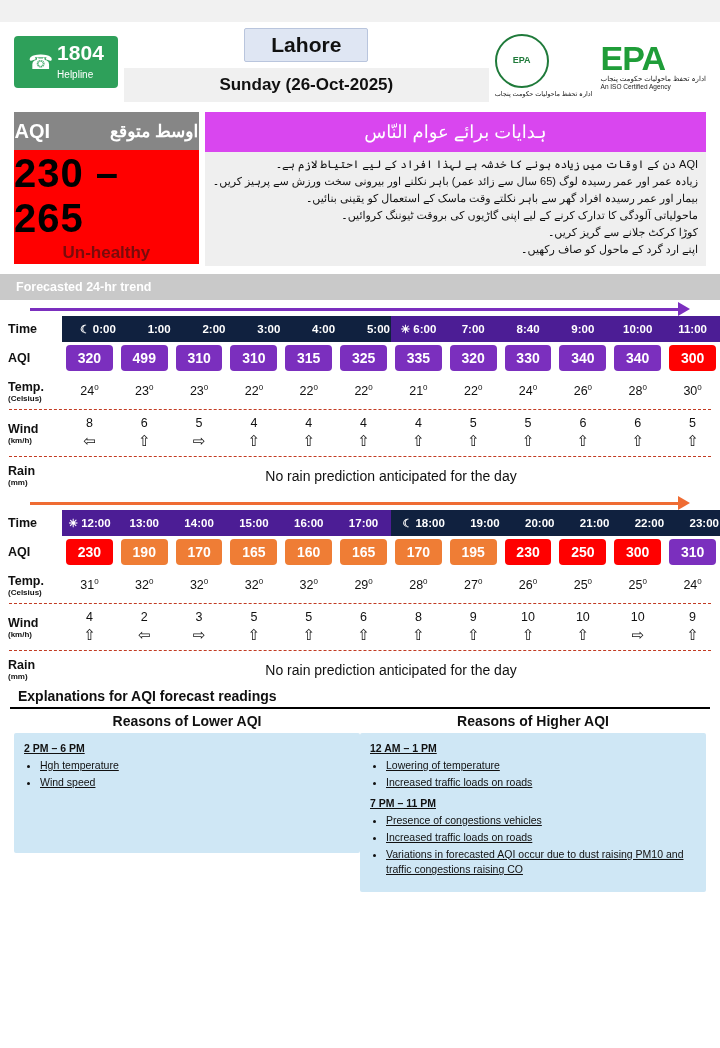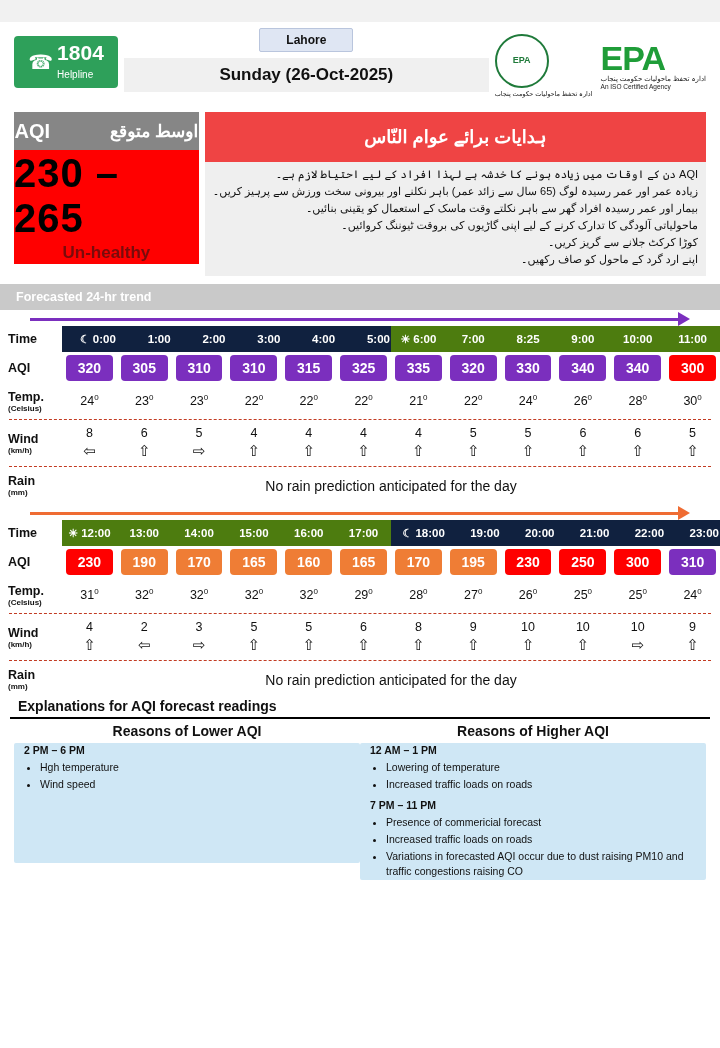--- a/index.html
+++ b/index.html
@@ -21,21 +21,21 @@
     width:104px; height:52px; background:#2ea05a; border-radius:4px;
     display:flex; align-items:center; justify-content:center; color:#fff;
     margin-top:8px;
   }
   .helpline .ph { font-size:20px; margin-right:4px; line-height:1; }
   .helpline .num { font-size:21px; font-weight:bold; line-height:1; }
   .helpline .hl { font-size:10px; line-height:1.1; }
   .titleblock { flex:1; text-align:center; padding:0 6px; }
   .city {
     display:inline-block; background:#dfe6f3; border:1px solid #b9c5dd;
-    padding:4px 26px; font-size:12px; font-weight:bold; border-radius:2px;
+    padding:4px 26px; font-size:21px; font-weight:bold; border-radius:2px;
   }
   .datebar {
     margin-top:6px; background:#f0f0f0; padding:7px 10px;
     font-size:17px; font-weight:bold;
   }
   .logos { display:flex; align-items:center; gap:8px; margin-top:6px; }
   .epa-badge { text-align:center; }
   .epa-seal {
     width:54px; height:54px; border-radius:50%;
     border:2px solid #1f7a3a; display:flex; align-items:center; justify-content:center;
@@ -56,22 +56,22 @@
   }
   .aqi-head .ur { font-size:17px; direction:rtl; }
   .aqi-body {
     background:#ff0000; height:114px; display:flex; flex-direction:column;
     align-items:center; justify-content:center;
   }
   .aqi-val { font-size:40px; font-weight:bold; color:#000; letter-spacing:1px; }
   .aqi-label { font-size:17px; color:#7a0b0b; font-weight:bold; margin-top:2px; }
   .adv-box { flex:1; }
   .adv-head {
-    background:#ef4444; color:#fff; height:50px; display:flex; align-items:center;
-    justify-content:center; font-size:18px; font-weight:bold; direction:rtl;
+    background:#d946ef; color:#fff; height:40px; display:flex; align-items:center;
+    justify-content:center; font-size:18px; font-weight:normal; direction:rtl;
   }
   .adv-body {
     background:#efefef; height:114px; padding:4px 8px 2px 8px;
     direction:rtl; text-align:right; font-size:11px; line-height:1.55;
   }
   .adv-body div { white-space:nowrap; }
 
   
   .band-title {
     background:#c9c9c9; color:#fff; font-size:12.5px; font-weight:bold;
@@ -82,21 +82,21 @@
   .arrow-head { position:absolute; right:0; top:0; width:0; height:0;
     border-top:7px solid transparent; border-bottom:7px solid transparent; }
 
   table.grid { width:100%; border-collapse:collapse; table-layout:fixed;padding-left:44px; }
   .rowlabel { width:62px; padding-left:8px; font-size:12.5px; font-weight:bold; vertical-align:middle; }
   .rowlabel small { display:block; font-size:8px; font-weight:bold; }
   .time-cell {
     color:#fff; font-size:11.5px; font-weight:bold; text-align:center; height:26px;
   }
   .time-night { background:#10213f;text-align:right; }
-  .time-day { background:#4d7c0f; }
+  .time-day { background:#4c1d95; }
   .sunmoon { margin-right:3px; font-size:11px; }
   .aqi-cell { padding:3px 2px; text-align:center; }
   .pill {
     display:block; color:#fff; font-size:14px; font-weight:bold;
     padding:5px 0; border-radius:4px; margin:0 2px;
   }
   .temp-cell { text-align:center; font-size:12.5px; height:34px; vertical-align:middle; }
   .temp-cell sup { font-size:8px; }
   .dashed { border-top:1px dashed #c23b22; height:0; margin:0 8px; }
   .wind-cell { text-align:center; font-size:12.5px; height:44px; vertical-align:middle; }
@@ -107,22 +107,22 @@
 
   
   .expl-title {
     font-size:14px; font-weight:bold; padding:2px 0 3px 8px;
     border-bottom:2px solid #000; margin:4px 10px 0 10px;
   }
   .expl-cols { display:flex; gap:0; padding:4px 14px 0 14px; }
   .expl-col { flex:1; }
   .expl-head { font-size:14px; font-weight:bold; text-align:center; margin-bottom:4px; }
   .expl-body {
-    background:#cfe7f5; border-radius:2px; padding:0 10px; min-height:120px;
-    font-size:10.5px; line-height:1.5;
+    background:#cfe7f5; border-radius:2px; padding:8px 10px; min-height:120px;
+    font-size:10.5px; line-height:1.5;text-decoration:underline;
   }
   .expl-body .grp-title { font-weight:bold; margin-bottom:1px; }
   .expl-body ul { margin:0 0 6px 0; padding-left:16px; }
   .expl-body li { margin-bottom:1px; }
 </style>
 </head>
 <body>
 
 <div class="page">
 
@@ -191,32 +191,32 @@
         <tr>
           <td class="rowlabel">Time</td>
           <td class="time-cell time-night"><span class="sunmoon">☾</span>0:00</td>
           <td class="time-cell time-night">1:00</td>
           <td class="time-cell time-night">2:00</td>
           <td class="time-cell time-night">3:00</td>
           <td class="time-cell time-night">4:00</td>
           <td class="time-cell time-night">5:00</td>
           <td class="time-cell time-day"><span class="sunmoon">☀</span>6:00</td>
           <td class="time-cell time-day">7:00</td>
-          <td class="time-cell time-day">8:25</td>
+          <td class="time-cell time-day">8:40</td>
           <td class="time-cell time-day">9:00</td>
           <td class="time-cell time-day">10:00</td>
           <td class="time-cell time-day">11:00</td>
         </tr>
         <tr>
           <td class="rowlabel">AQI</td>
           <td class="aqi-cell">
             <span class="pill" style="background:#7b2fbe">320</span>
           </td>
           <td class="aqi-cell">
-            <span class="pill" style="background:#7b2fbe">305</span>
+            <span class="pill" style="background:#7b2fbe">499</span>
           </td>
           <td class="aqi-cell">
             <span class="pill" style="background:#7b2fbe">310</span>
           </td>
           <td class="aqi-cell">
             <span class="pill" style="background:#7b2fbe">310</span>
           </td>
           <td class="aqi-cell">
             <span class="pill" style="background:#7b2fbe">315</span>
           </td>
@@ -484,21 +484,21 @@
     <div class="expl-col">
       <div class="expl-head">Reasons of Higher AQI</div>
       <div class="expl-body" id="higher-body">
           <div class="grp-title">12 AM – 1 PM</div>
           <ul>
             <li>Lowering of temperature</li>
             <li>Increased traffic loads on roads</li>
           </ul>
           <div class="grp-title">7 PM – 11 PM</div>
           <ul>
-            <li>Presence of commericial forecast</li>
+            <li>Presence of congestions vehicles</li>
             <li>Increased traffic loads on roads</li>
             <li>Variations in forecasted AQI occur due to dust raising PM10 and traffic congestions raising CO</li>
           </ul>
         </div>
     </div>
   </div>
 
 </div>
 
 </body></html>

